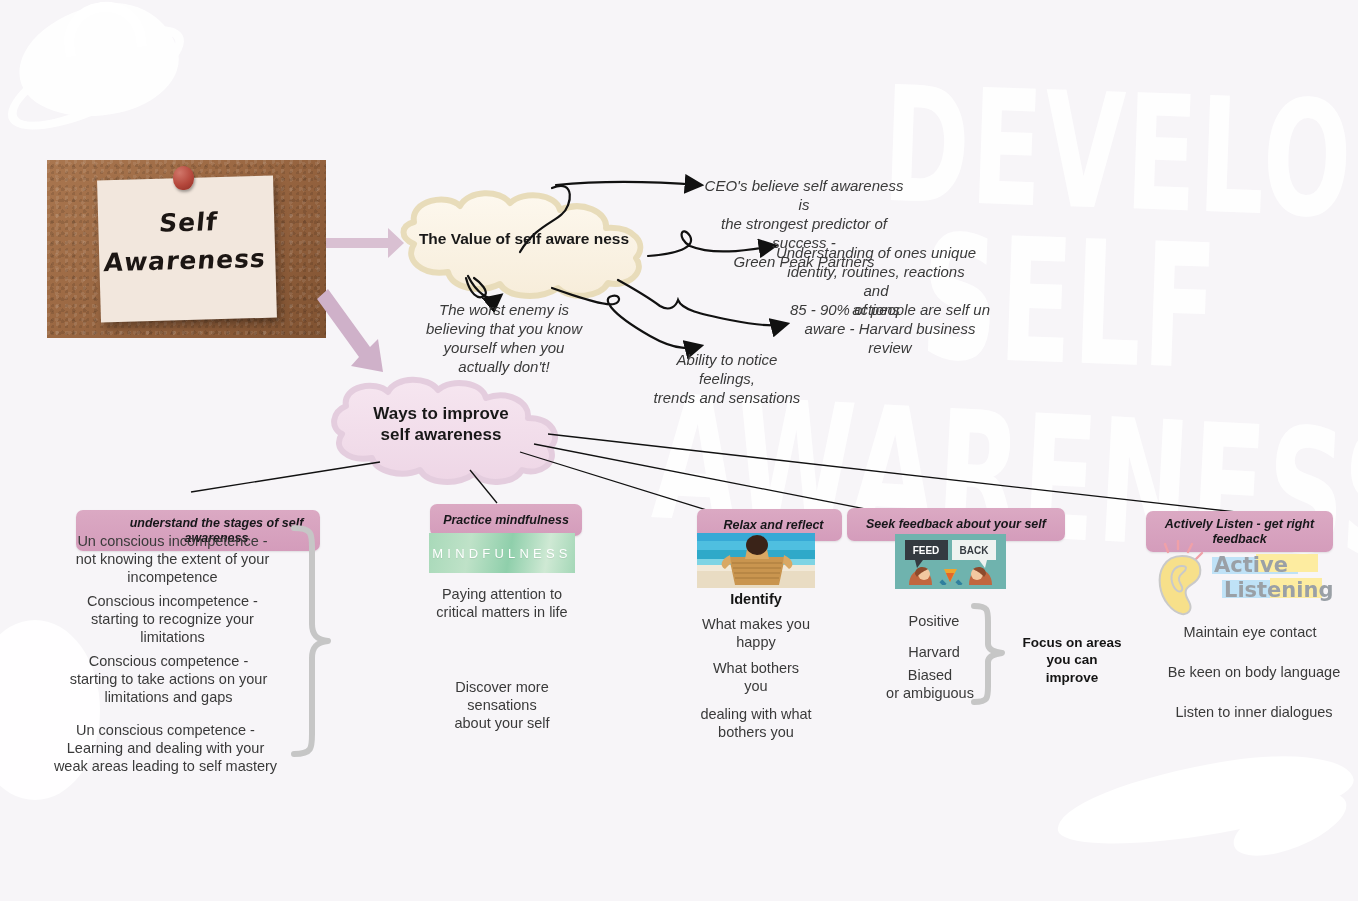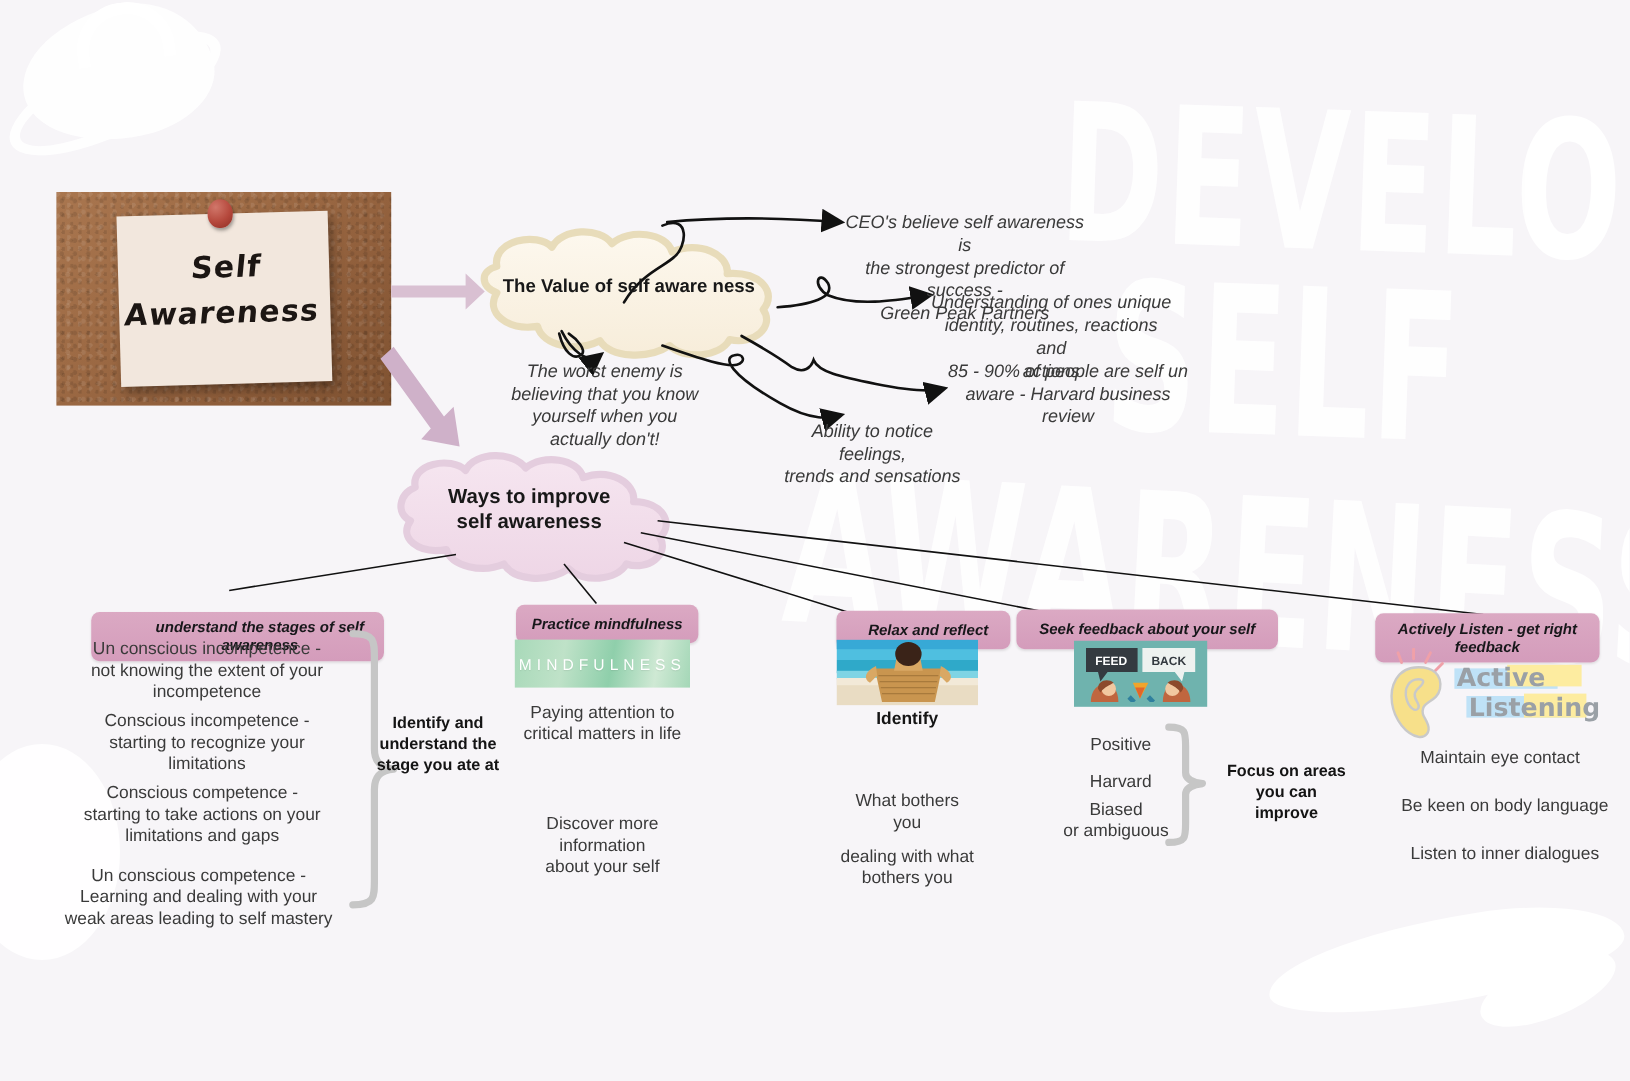--- a/index.html
+++ b/index.html
@@ -259,32 +259,31 @@
 starting to take actions on your
 limitations and gaps</div>
   <div class="sub" style="left:38px;top:721px;width:255px;white-space:pre-line;">Un conscious competence -
 Learning and dealing with your
 weak areas leading to self mastery</div>
 
   <svg class="brace" style="left:286px;top:524px;width:46px;height:234px;" viewBox="0 0 46 234">
     <path d="M8,4 C26,4 26,10 26,24 L26,100 C26,112 32,116 42,117 C32,118 26,122 26,134
              L26,210 C26,224 26,230 8,230" fill="none" stroke="#c6c6c6" stroke-width="6" stroke-linecap="round" stroke-linejoin="round"></path>
   </svg>
-  <div class="bold-small" style="left:312px;top:594px;width:106px;">Identify and understand the stage you ate at</div>
 
   <div class="pill" id="pill-mind">
     <span>Practice mindfulness</span>
   </div>
   <div id="img-mind">
     <span>MINDFULNESS</span>
   </div>
   <div class="sub" style="left:428px;top:585px;width:148px;white-space:pre-line;">Paying attention to
 critical matters in life</div>
   <div class="sub" style="left:428px;top:678px;width:148px;white-space:pre-line;">Discover more
-information
+sensations
 about your self</div>
 
   <div class="pill" id="pill-relax">
     <span>Relax and reflect</span>
   </div>
   <div id="img-beach">
     <svg viewBox="0 0 118 55" width="118" height="55">
       <rect x="0" y="0" width="118" height="17" fill="#4fbfe0"></rect>
       <rect x="0" y="0" width="118" height="8" fill="#37a9d6"></rect>
       <rect x="0" y="17" width="118" height="11" fill="#2fa9c9"></rect>
@@ -301,20 +300,22 @@
       </g>
 
       <path d="M33,22 C24,26 22,33 28,36 L34,30 Z" fill="#d9a864"></path>
       <path d="M87,22 C96,26 98,33 92,36 L86,30 Z" fill="#d9a864"></path>
 
       <path d="M48,26 L72,26 L70,16 L50,16 Z" fill="#d9a864"></path>
       <ellipse cx="60" cy="12" rx="11" ry="10" fill="#3a2318"></ellipse>
     </svg>
   </div>
   <div class="sub bold" style="left:697px;top:590px;width:118px;">Identify</div>
+  <div class="sub" style="left:686px;top:615px;width:140px;white-space:pre-line;">What makes you
+happy</div>
   <div class="sub" style="left:686px;top:659px;width:140px;white-space:pre-line;">What bothers
 you</div>
   <div class="sub" style="left:686px;top:705px;width:140px;white-space:pre-line;">dealing with what
 bothers you</div>
 
   <div class="pill" id="pill-feedback">
     <span>Seek feedback about your self</span>
   </div>
   <div id="img-feed">
     <svg viewBox="0 0 111 51" width="111" height="51">

